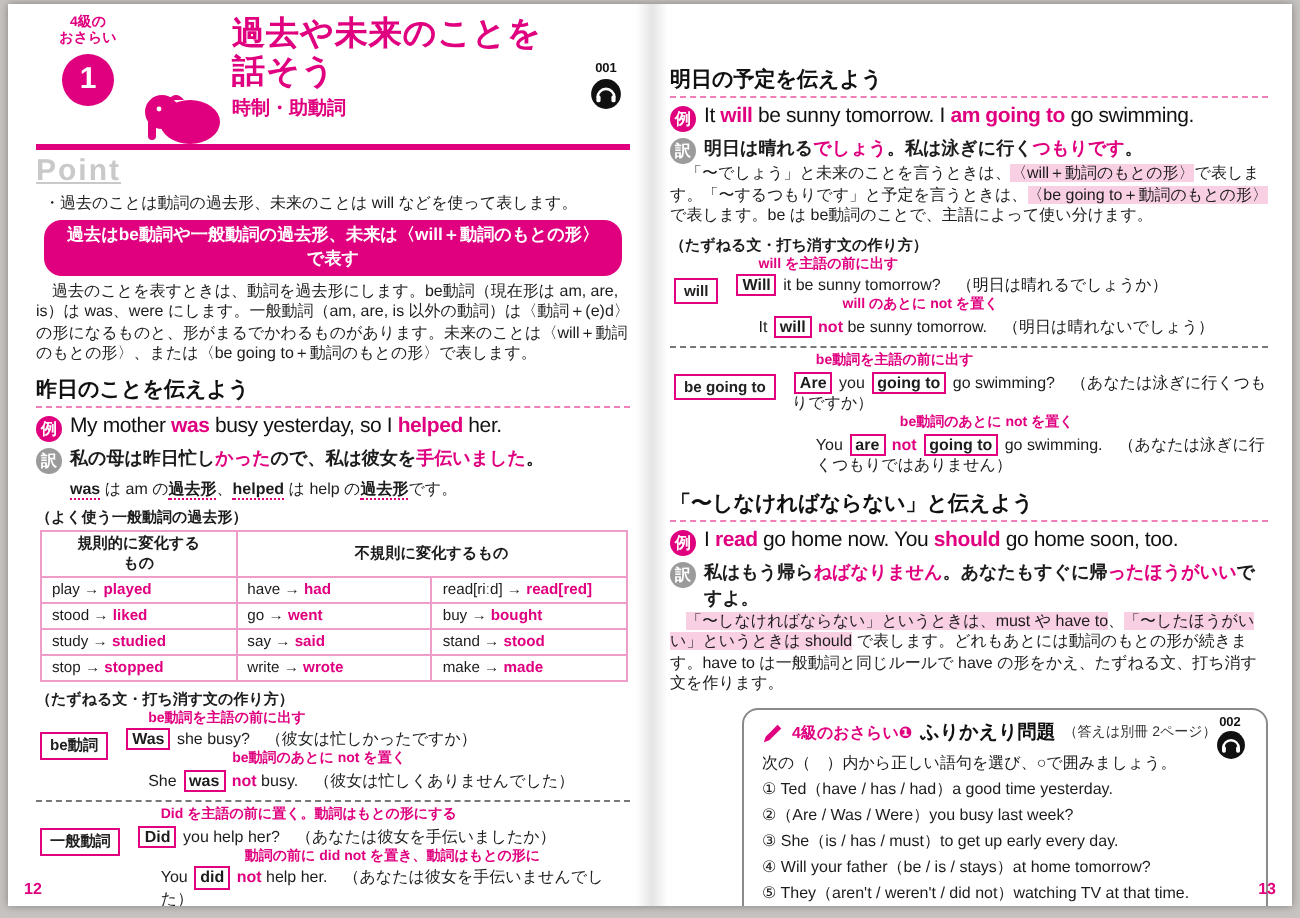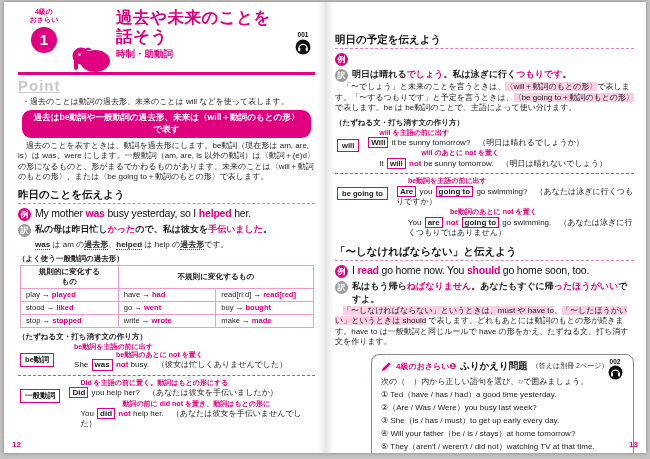--- a/index.html
+++ b/index.html
@@ -192,33 +192,39 @@
         <td><span>play → </span><span class="seg-pink">played</span></td>
         <td><span>have → </span><span class="seg-pink">had</span></td>
         <td><span>read[riːd] → </span><span class="seg-pink">read[red]</span></td>
       </tr>
       <tr>
         <td><span>stood → </span><span class="seg-pink">liked</span></td>
         <td><span>go → </span><span class="seg-pink">went</span></td>
         <td><span>buy → </span><span class="seg-pink">bought</span></td>
       </tr>
       <tr>
+        <td><span>study → </span><span class="seg-pink">studied</span></td>
+        <td><span>say → </span><span class="seg-pink">said</span></td>
+        <td><span>stand → </span><span class="seg-pink">stood</span></td>
+      </tr>
+      <tr>
         <td><span>stop → </span><span class="seg-pink">stopped</span></td>
         <td><span>write → </span><span class="seg-pink">wrote</span></td>
         <td><span>make → </span><span class="seg-pink">made</span></td>
       </tr>
     </tbody>
       </table>
 
     <div class="mini-caption">（たずねる文・打ち消す文の作り方）</div>
 
     <div class="pattern-group">
       <span class="pattern-label">be動詞</span>
       <div class="pattern-body">
         <div class="pat-note">be動詞を主語の前に出す</div>
+        <div class="pat-line"><span class="seg-box">Was</span><span> she busy?　（彼女は忙しかったですか）</span></div>
         <div class="pat-note shift">be動詞のあとに not を置く</div>
         <div class="pat-line shift1"><span>She </span><span class="seg-box">was</span><span> </span><span class="seg-pink">not</span><span> busy.　（彼女は忙しくありませんでした）</span></div>
       </div>
     </div>
 
     <div class="pat-divider"></div>
 
     <div class="pattern-group">
       <span class="pattern-label">一般動詞</span>
       <div class="pattern-body">
@@ -230,20 +236,21 @@
     </div>
 
     <div class="page-num left">12</div>
   </div>
 
   <div class="page page-right">
 
     <div class="sec-heading">明日の予定を伝えよう</div>
     <div class="ex-line">
       <span class="badge-ex">例</span>
+      <span class="ex-en"><span>It </span><span class="seg-pink">will</span><span> be sunny tomorrow.  I </span><span class="seg-pink">am going to</span><span> go swimming.</span></span>
     </div>
     <div class="tr-line">
       <span class="badge-tr">訳</span>
       <span class="tr-ja"><span>明日は晴れる</span><span class="seg-pink">でしょう</span><span>。私は泳ぎに行く</span><span class="seg-pink">つもりです</span><span>。</span></span>
     </div>
     <p class="para"><span>「〜でしょう」と未来のことを言うときは、</span><span class="seg-hl">〈will＋動詞のもとの形〉</span><span>で表します。「〜するつもりです」と予定を言うときは、</span><span class="seg-hl">〈be going to＋動詞のもとの形〉</span><span>で表します。be は be動詞のことで、主語によって使い分けます。</span></p>
 
     <div class="mini-caption">（たずねる文・打ち消す文の作り方）</div>
 
     <div class="pattern-group">

